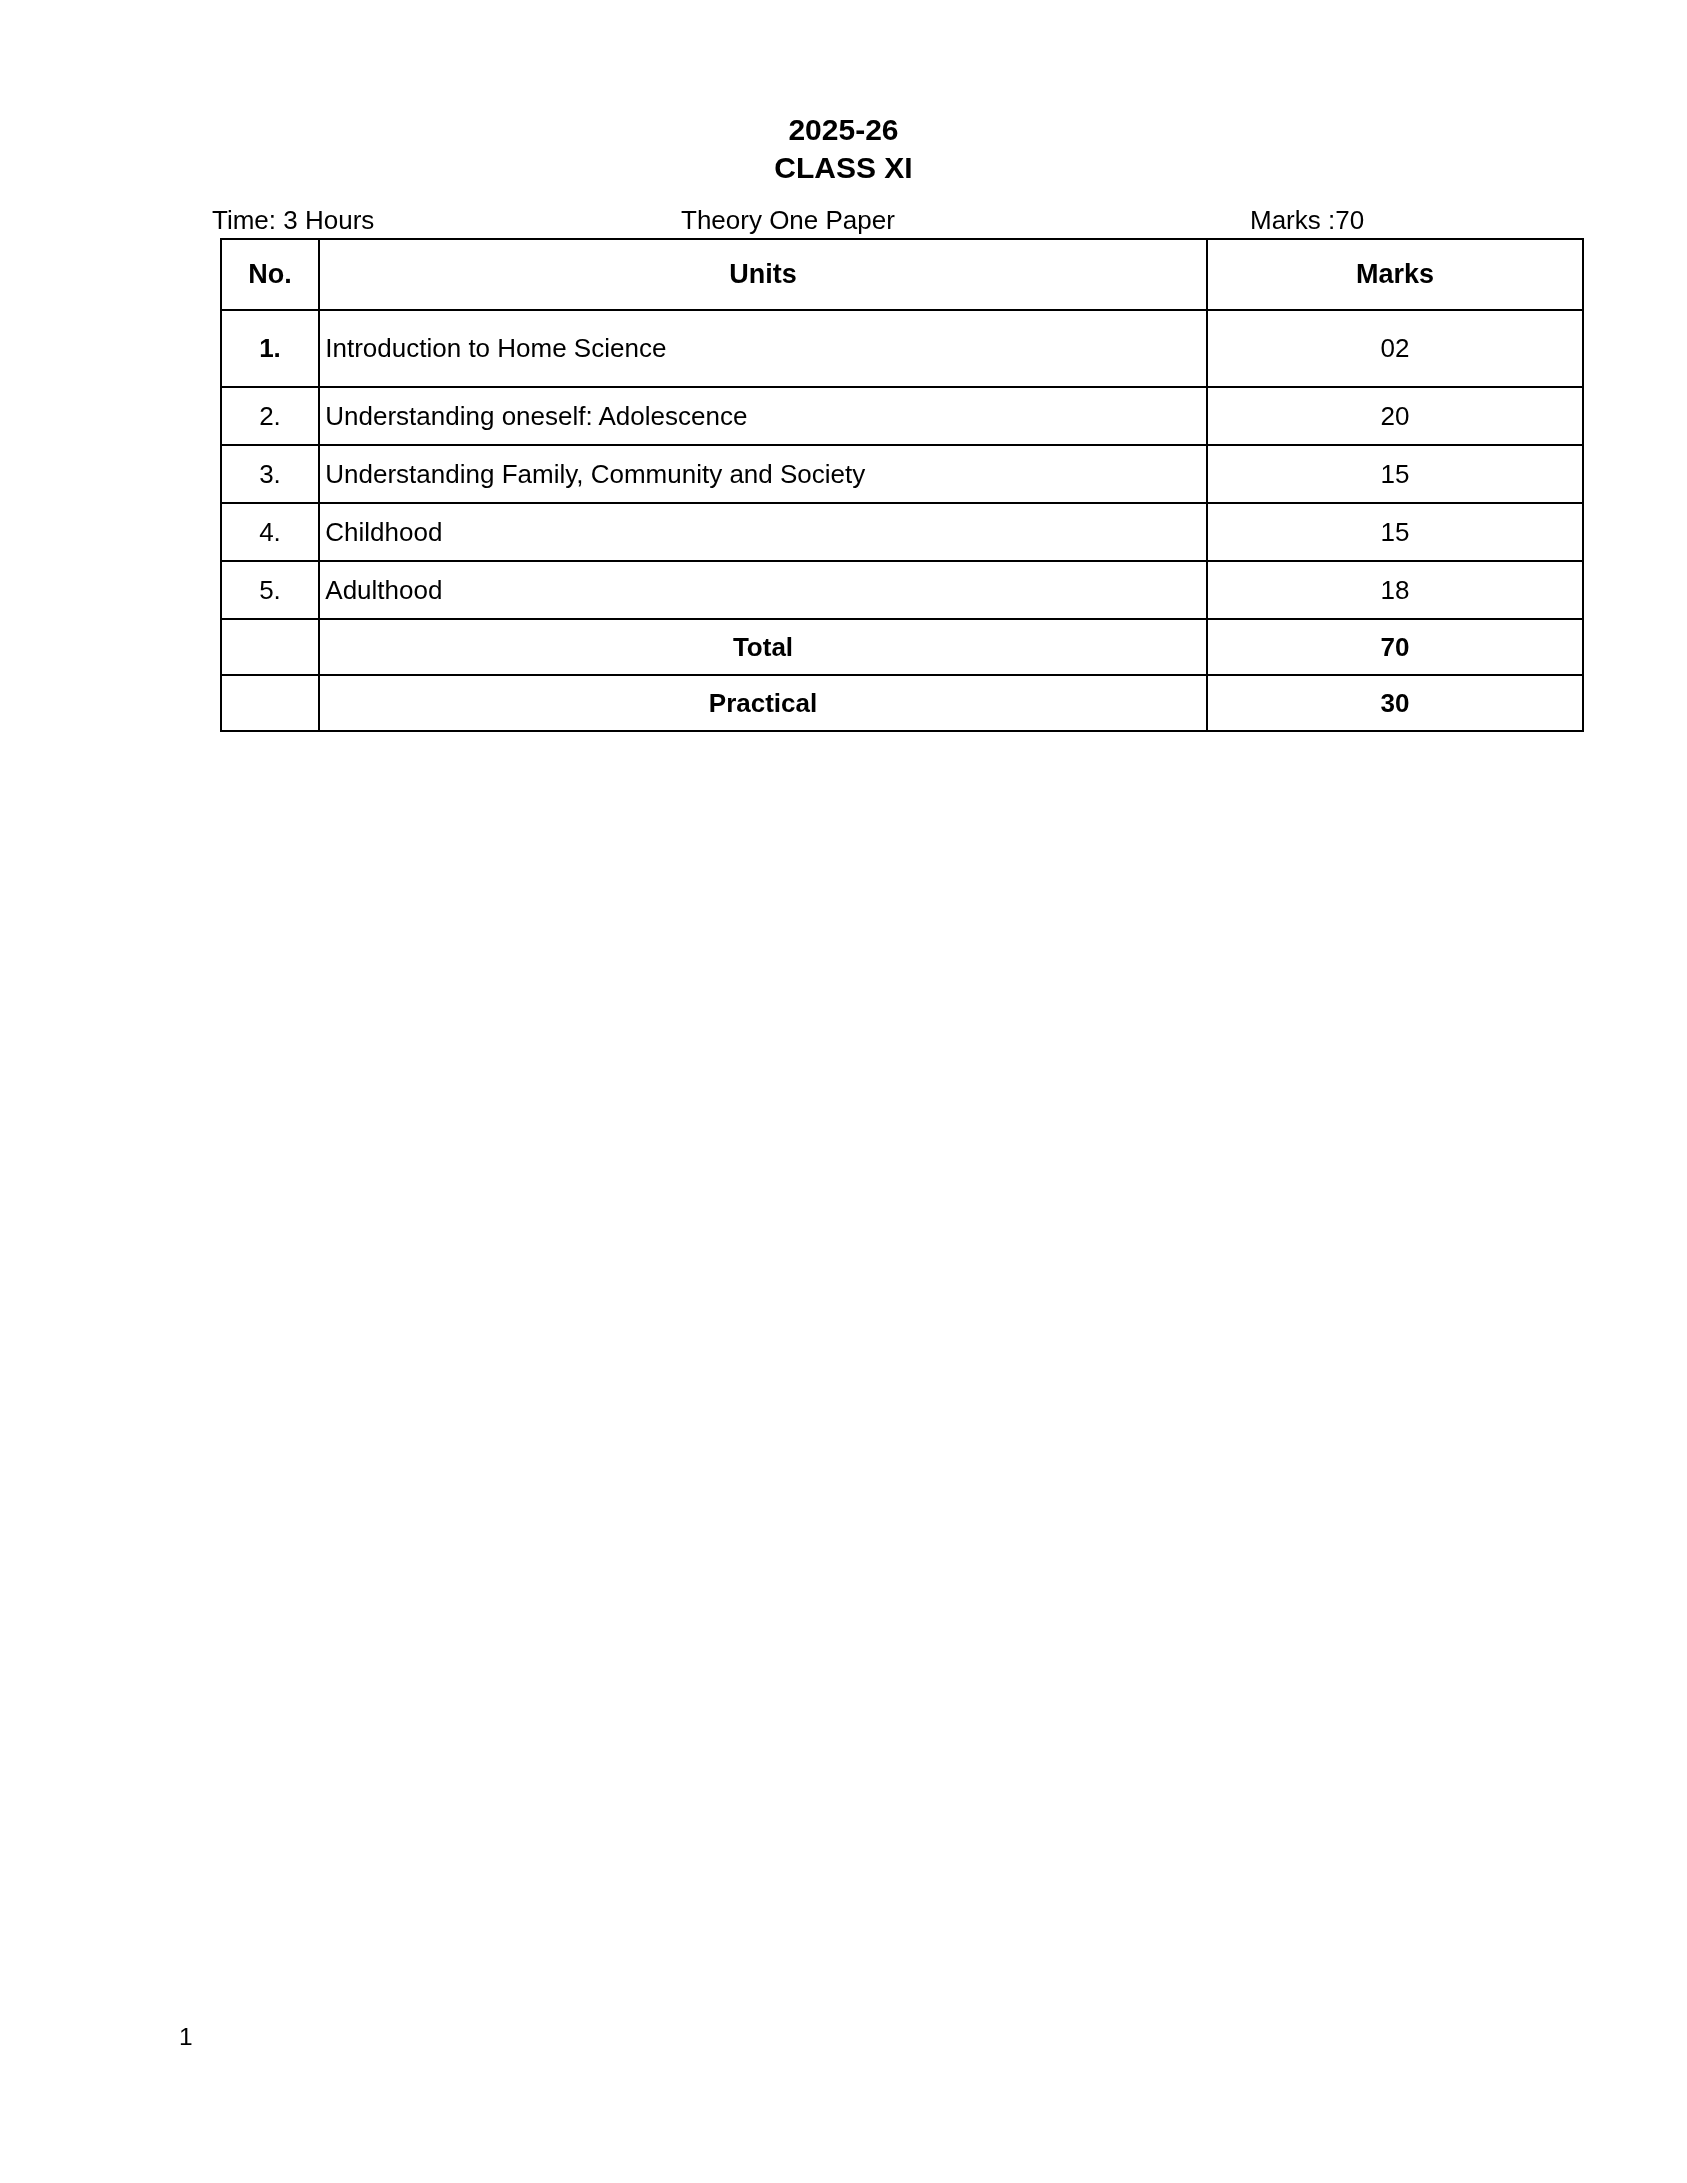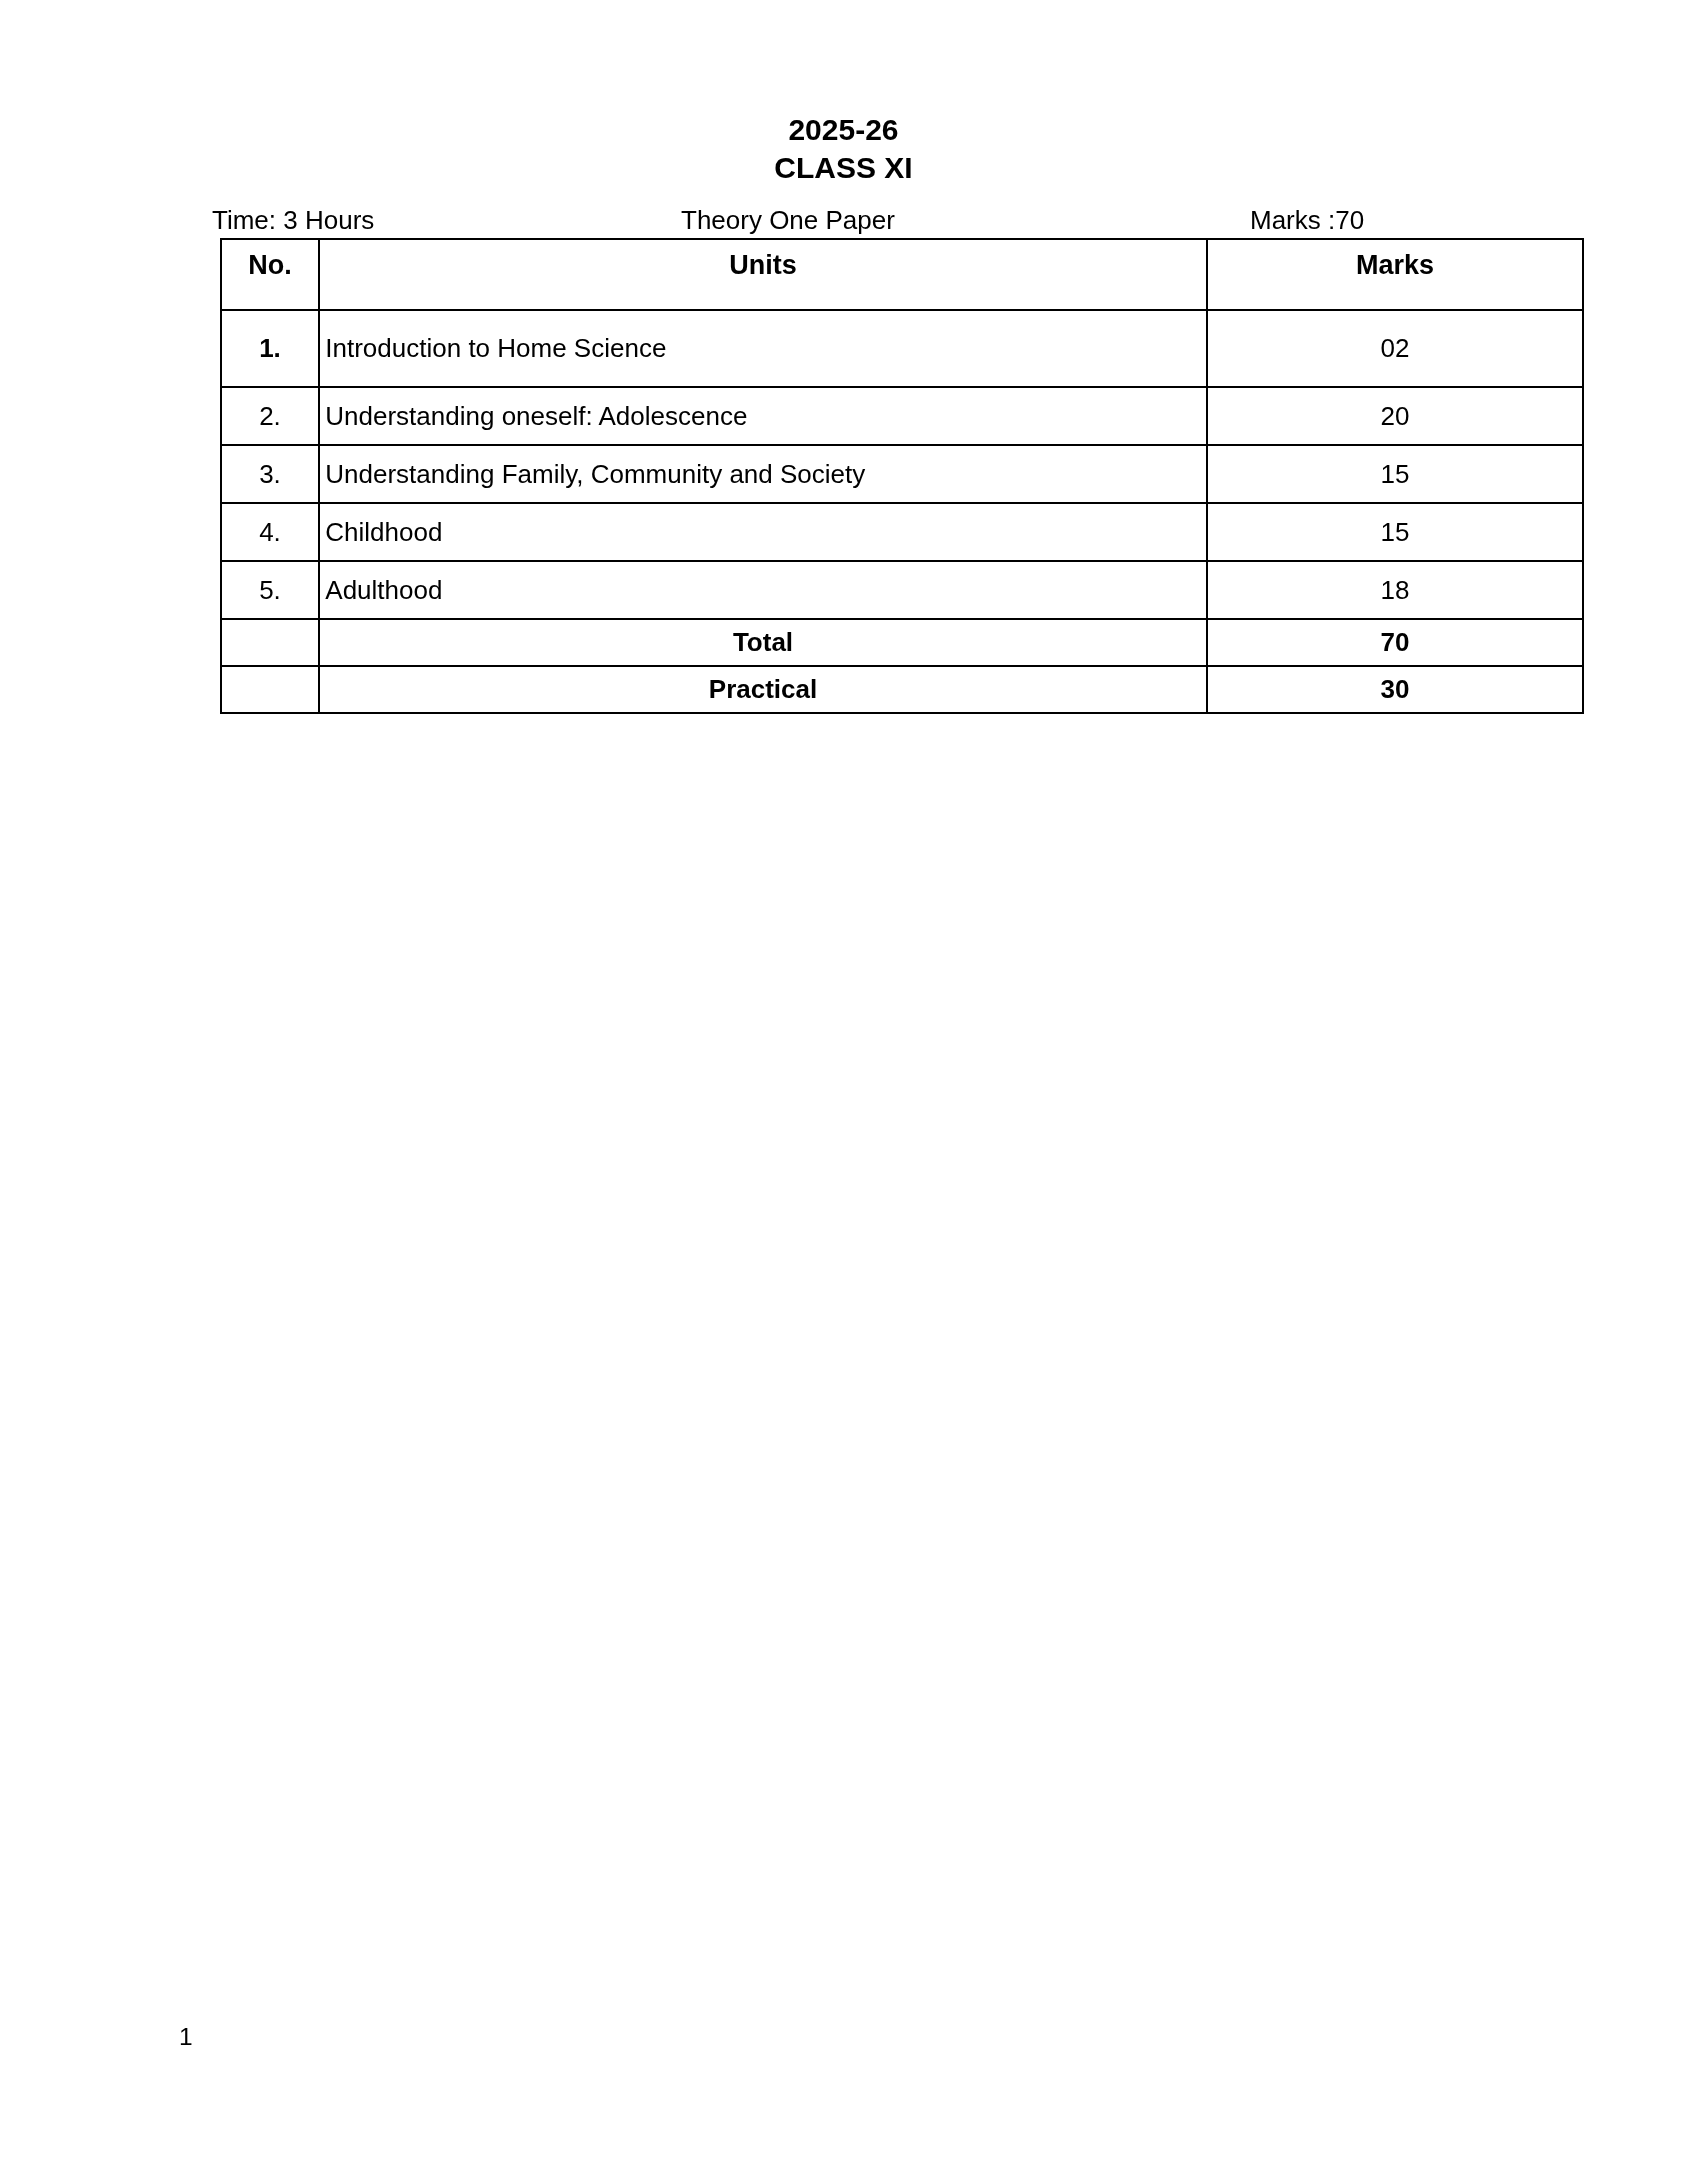--- a/index.html
+++ b/index.html
@@ -44,30 +44,30 @@
   table.marks-table td {
     border: 2px solid #000000;
     padding: 0 5.3px;
     overflow: hidden;
     white-space: nowrap;
   }
   table.marks-table thead th {
     font-weight: bold;
     font-size: 27px;
     vertical-align: top;
-    padding-top: 10px;
+    padding-top: 19px;
     height: 71px;
     text-align: center;
   }
   td.cell-no    { text-align: center; vertical-align: middle; }
   td.cell-units { text-align: left; vertical-align: middle; padding-left: 6.6px; }
   td.cell-marks { text-align: center; vertical-align: middle; }
   tr.row-first td { height: 77px; }
   tr.row-body td  { height: 58px; }
-  tr.row-summary td { height: 47px; }
+  tr.row-summary td { height: 56px; }
   td.bold { font-weight: bold; }
   tr.row-summary td.cell-units {
     text-align: center;
     font-weight: bold;
   }
   tr.row-summary td.cell-marks { font-weight: bold; }
   .page-number {
     position: absolute;
     left: 179px;
     top: 2023px;

